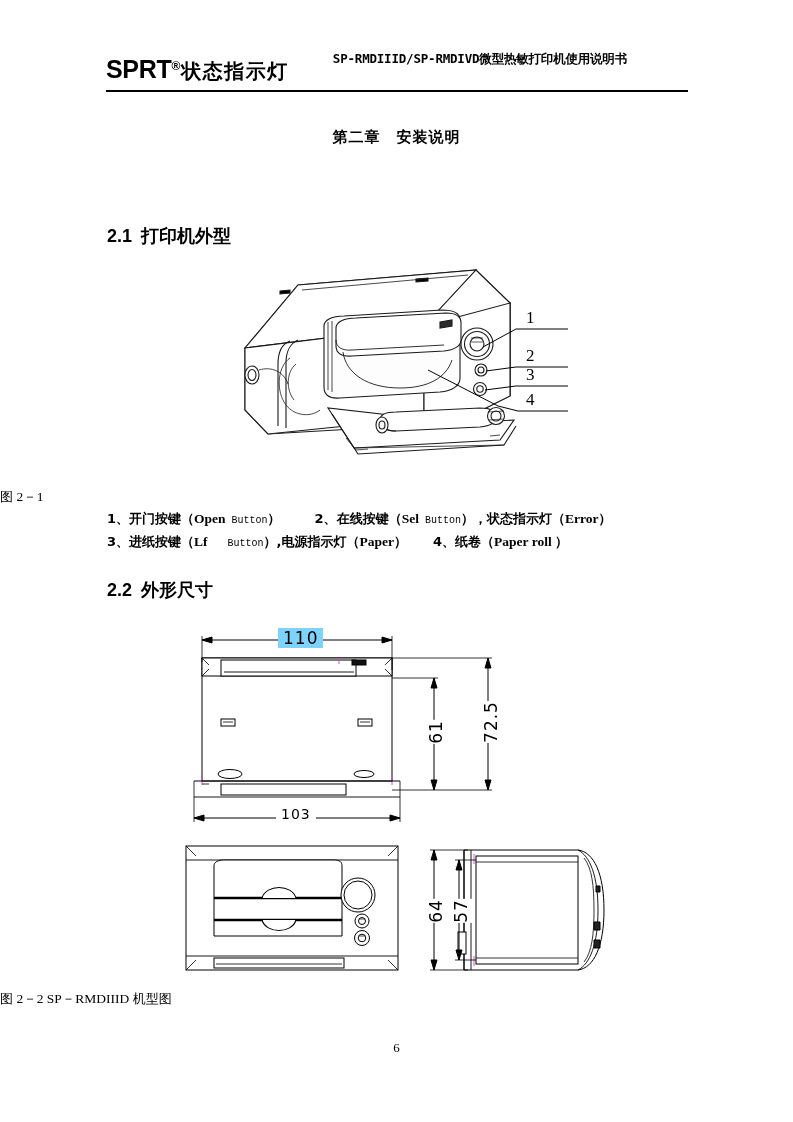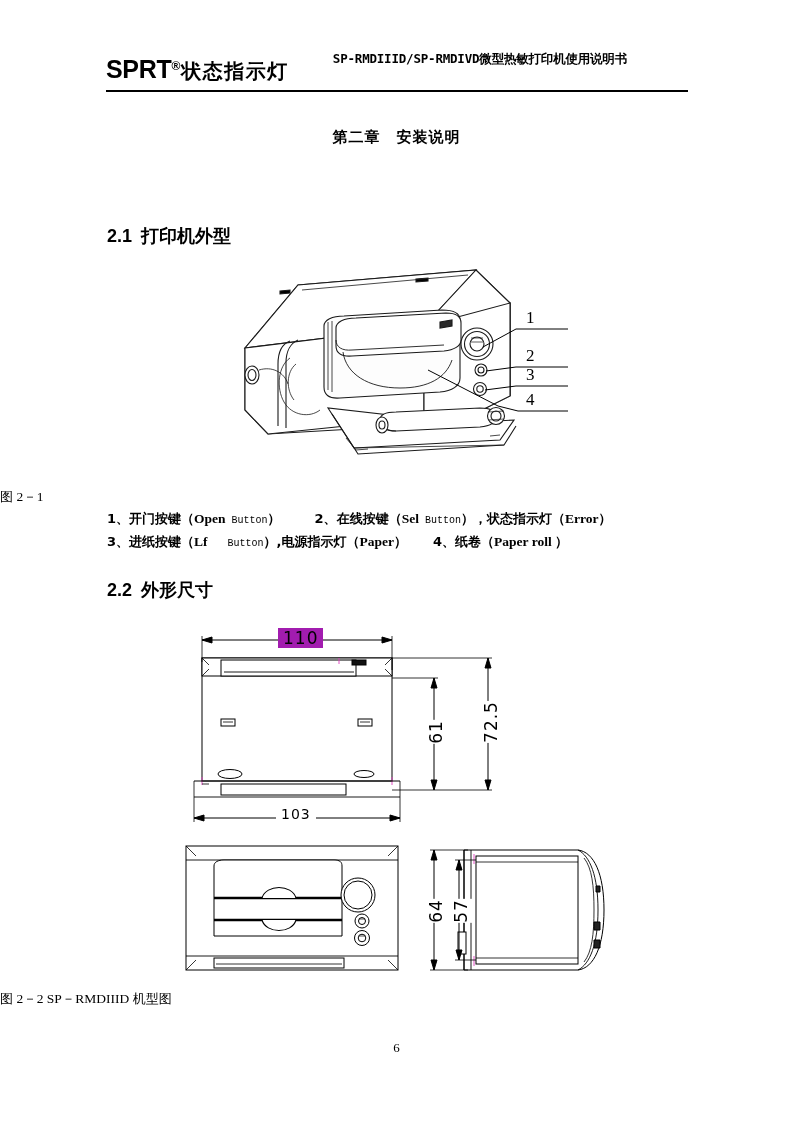--- a/index.html
+++ b/index.html
@@ -335,21 +335,21 @@
     <path d="M258 56 L255 66 L261 66 Z" fill="#000"></path>
     <path d="M258 168 L255 158 L261 158 Z" fill="#000"></path>
 
     <path d="M312 36 L312 168"></path>
     <path d="M216 36 L316 36" stroke-width="0.8"></path>
     <path d="M262 168 L316 168" stroke-width="0.8"></path>
     <path d="M312 36 L309 46 L315 46 Z" fill="#000"></path>
     <path d="M312 168 L309 158 L315 158 Z" fill="#000"></path>
   </svg>
 
-  <div style="position:absolute;left:102px;top:6px;background:#a21caf;padding:0 5px;font-family:'DejaVu Sans',sans-serif;font-size:17px;letter-spacing:1px;">110</div>
+  <div style="position:absolute;left:102px;top:6px;background:#7dd3fc;padding:0 5px;font-family:'DejaVu Sans',sans-serif;font-size:17px;letter-spacing:1px;">110</div>
   <div style="position:absolute;left:100px;top:184px;background:#fff;padding:0 5px;font-family:'DejaVu Sans',sans-serif;font-size:14px;letter-spacing:1px;">103</div>
   <div style="position:absolute;left:248px;top:96px;background:#fff;padding:4px 0;font-family:'DejaVu Sans',sans-serif;font-size:17px;letter-spacing:1px;transform:rotate(-90deg);transform-origin:center;">61</div>
   <div style="position:absolute;left:294px;top:86px;background:#fff;padding:4px 0;font-family:'DejaVu Sans',sans-serif;font-size:17px;letter-spacing:1px;transform:rotate(-90deg);transform-origin:center;">72.5</div>
 </div>
 
 <div class="drawing" id="draw-bottom">
   <svg width="450" height="142" viewBox="0 0 450 142" fill="none" stroke="#000" stroke-width="1">
 
     <rect x="10" y="6" width="212" height="124" fill="#ffffff"></rect>
 

